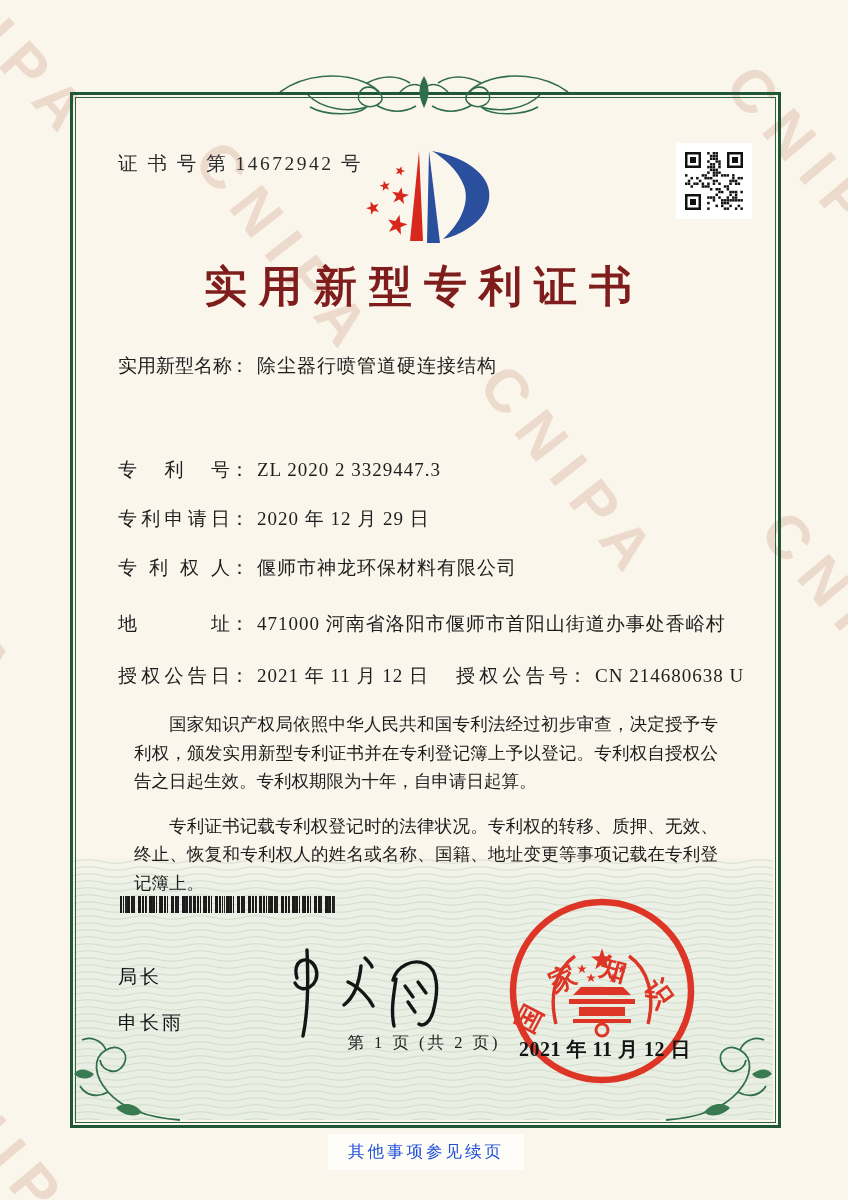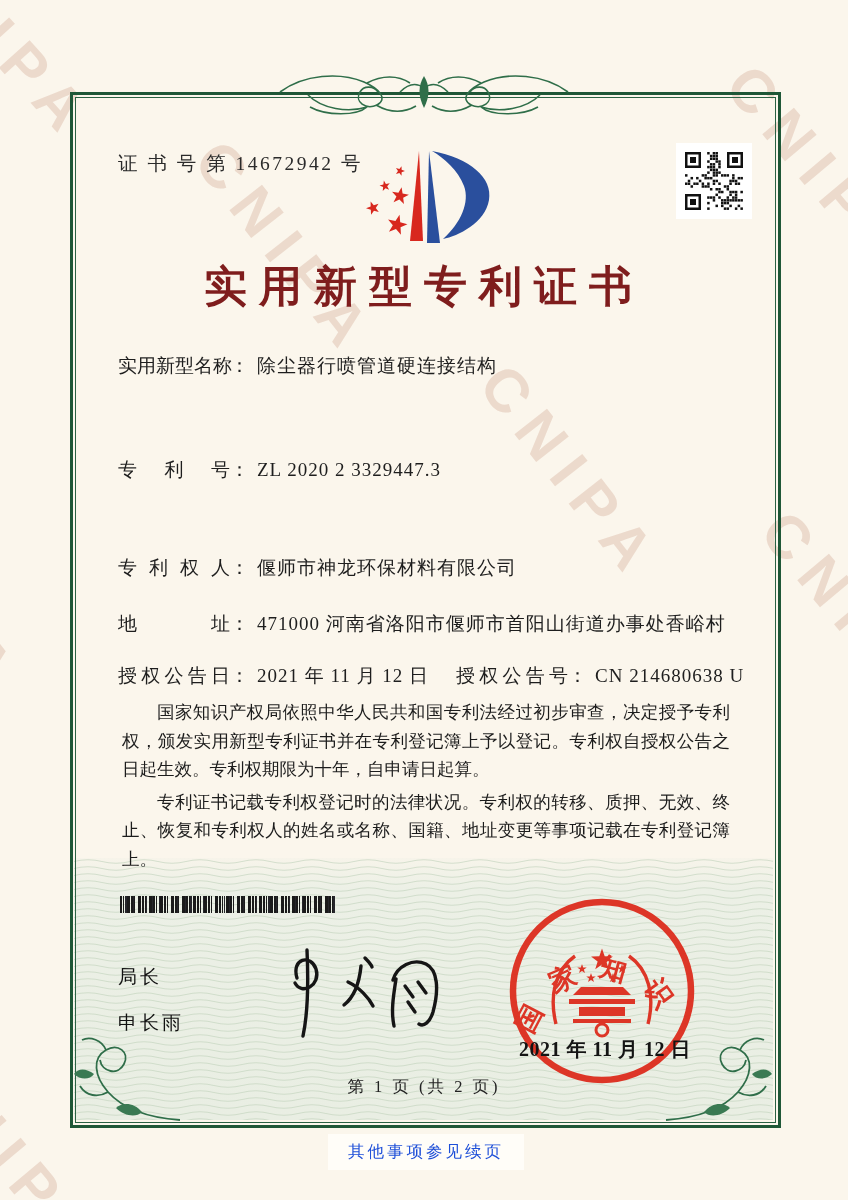--- a/index.html
+++ b/index.html
@@ -35,36 +35,36 @@
          font-size:43px;font-weight:700;letter-spacing:12px;color:#7f1d1d;}
   
   .frow{position:absolute;left:118px;font-size:19px;line-height:27px;white-space:nowrap;color:#1e1e1e;}
   .flabel{display:inline-block;width:112px;text-align:justify;text-align-last:justify;vertical-align:top;}
   .fcolon{display:inline-block;margin-right:8px;}
   .fvalue{letter-spacing:1px;}
   .grant-no{position:absolute;left:338px;top:0;white-space:nowrap;}
   
   .body-text{position:absolute;left:118px;top:694px;width:616px;font-size:17.5px;line-height:28.5px;
              color:#1c1c1c;text-align:justify;}
-  .body-text p{margin:4px;text-indent:2em;}
+  .body-text p{margin:16px;text-indent:2em;}
   
   .barcode{position:absolute;left:120px;top:896px;width:215px;height:17px;background:
     repeating-linear-gradient(90deg,#1a1a1a 0 2px,transparent 2px 3px,#1a1a1a 3px 4px,transparent 4px 7px,#1a1a1a 7px 10px,transparent 10px 11px),
     repeating-linear-gradient(90deg,#26262b 0 1px,transparent 1px 5px,#26262b 5px 7px,transparent 7px 13px);}
   
   .signer-title{position:absolute;left:118px;top:964px;font-size:19px;letter-spacing:3px;color:#111;}
   .signer-name{position:absolute;left:118px;top:1002px;font-size:19px;letter-spacing:3px;color:#111;margin-top:8px;}
   .sig{position:absolute;left:245px;top:942px;}
   
   .seal{position:absolute;left:507px;top:896px;opacity:.94;}
   .seal-date{position:absolute;left:519px;top:1036px;width:190px;font-size:20px;font-weight:600;
              color:#141414;letter-spacing:0.5px;white-space:nowrap;}
   
   .page-info{position:absolute;left:0;right:0;top:1032px;text-align:center;font-size:16.5px;
-             letter-spacing:3px;color:#222;margin-top:44px;}
+             letter-spacing:3px;color:#222;}
   .cont-strip{position:absolute;left:328px;top:1134px;width:196px;height:36px;background:#fffdf8;}
   .cont-note{width:100%;text-align:center;line-height:36px;font-size:16.5px;letter-spacing:3px;color:#1d4ed8;}
 </style>
 </head>
 <body>
 
 <div class="page">
 
   <div class="wm wm1">CNIPA</div>
   <div class="wm wm2">CNIPA</div>
@@ -271,20 +271,23 @@
   </svg>
 
   <div class="title">实用新型专利证书</div>
 
   <div class="frow" style="top:352px">
     <span class="flabel">实用新型名称</span><span class="fcolon">：</span><span class="fvalue">除尘器行喷管道硬连接结构</span>
   </div>
   <div class="frow" style="top:456px">
     <span class="flabel">专利号</span><span class="fcolon">：</span><span class="fvalue">ZL 2020 2 3329447.3</span>
   </div>
+  <div class="frow" style="top:505px">
+    <span class="flabel">专利申请日</span><span class="fcolon">：</span><span class="fvalue">2020 年 12 月 29 日</span>
+  </div>
   <div class="frow" style="top:554px">
     <span class="flabel">专利权人</span><span class="fcolon">：</span><span class="fvalue">偃师市神龙环保材料有限公司</span>
   </div>
   <div class="frow" style="top:610px">
     <span class="flabel">地址</span><span class="fcolon">：</span><span class="fvalue">471000 河南省洛阳市偃师市首阳山街道办事处香峪村</span>
   </div>
   <div class="frow" style="top:662px">
     <span class="flabel">授权公告日</span><span class="fcolon">：</span><span class="fvalue">2021 年 11 月 12 日</span>
     <span class="grant-no">
       <span class="flabel">授权公告号</span><span class="fcolon">：</span><span class="fvalue">CN 214680638 U</span>

